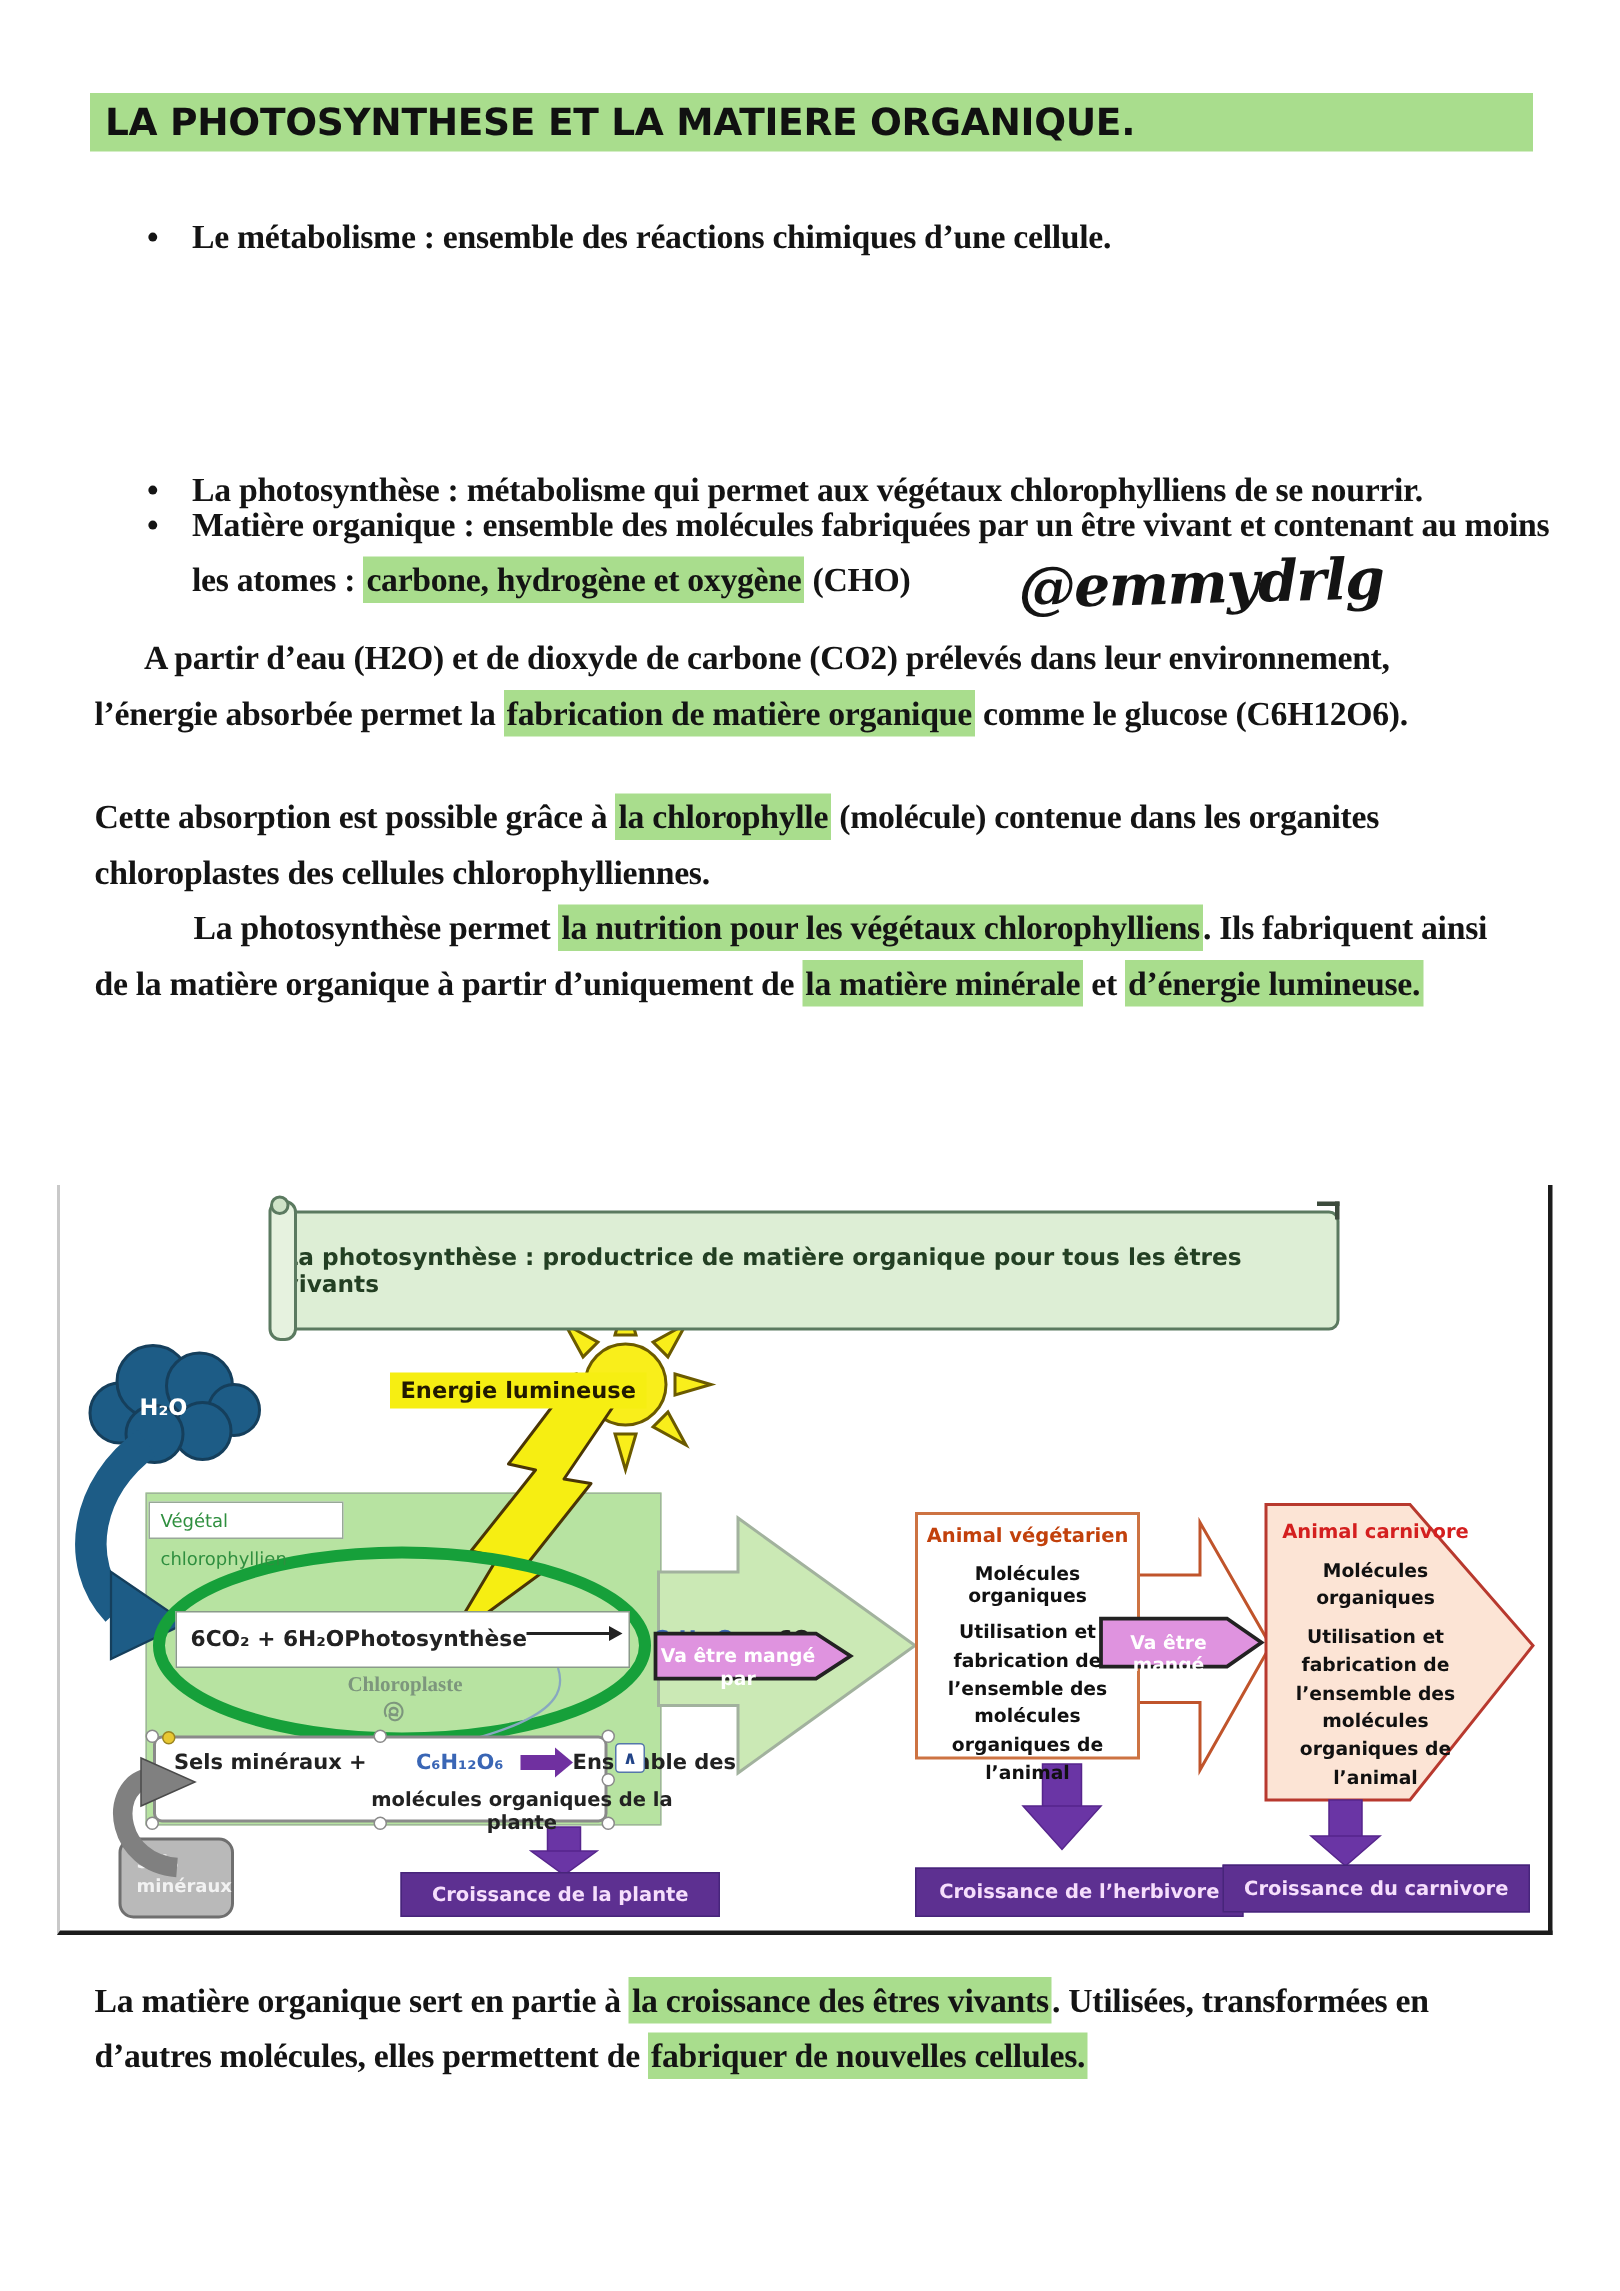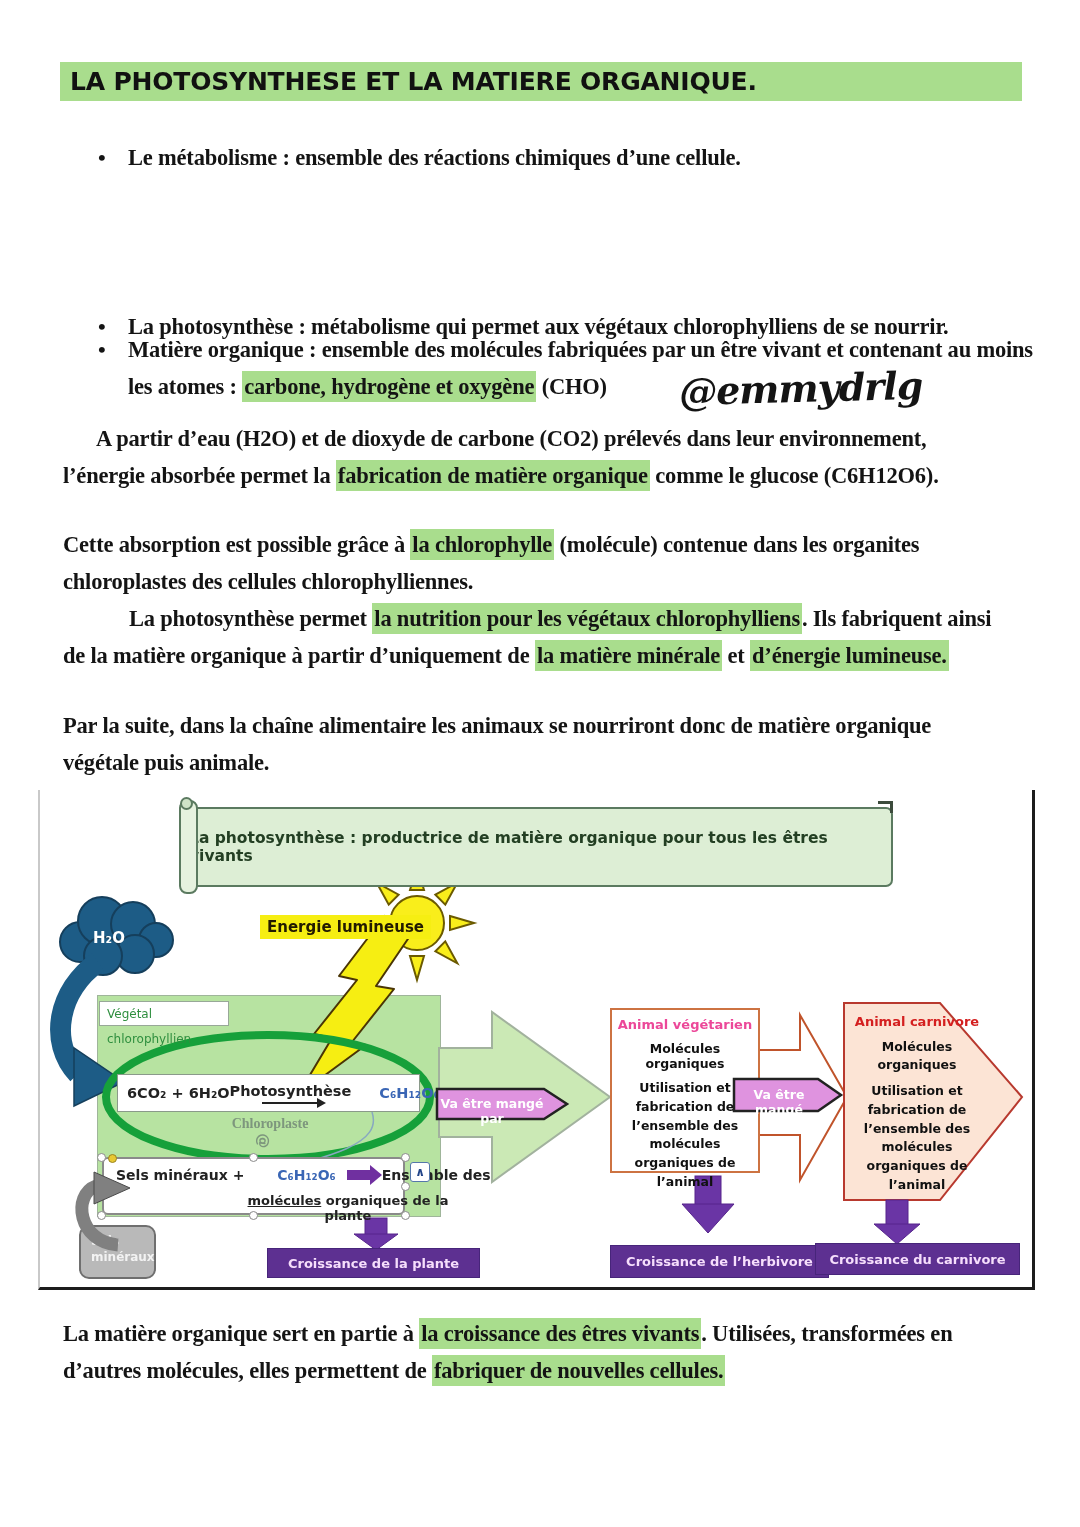--- a/index.html
+++ b/index.html
@@ -38,21 +38,21 @@
         border-right:3px solid #3c4b3c;z-index:4;}
   .green-box{left:57px;top:205px;width:342px;height:220px;background:#b7e3a1;border:1px solid #9fb59a;z-index:1;}
   .veg-label{left:59px;top:211px;width:130px;height:25px;background:#fff;border:1.5px solid #98a898;
         z-index:3;font-size:12px;font-weight:400;color:#2f8f3f;line-height:25px;padding-left:7px;box-sizing:border-box;}
   .cloud-label{left:28px;top:139px;width:82px;text-align:center;color:#fff;font-size:15px;font-weight:700;z-index:3;}
   .energy-label{left:220px;top:125px;background:#f6ee12;padding:3px 7px;font-size:15px;font-weight:700;
         color:#221a00;z-index:3;}
   .eq-box{left:77px;top:284px;width:303px;height:38px;background:#fff;border:1px solid #8a9a8a;z-index:3;
         display:flex;align-items:center;justify-content:space-between;padding:0 9px;box-sizing:border-box;}
   .eq-box .f{font-size:14.5px;font-weight:700;color:#222;white-space:nowrap;}
-  .eq-mid{display:flex;flex-direction:column;align-items:center;}
+  .eq-mid{display:flex;flex-direction:row;align-items:flex-start;}
   .rx-arrow{width:56px;height:2px;background:#222;position:relative;margin-top:3px;}
   .rx-arrow::after{content:"";position:absolute;right:-8px;top:-4px;border-left:9px solid #222;
         border-top:5px solid transparent;border-bottom:5px solid transparent;}
   .blue{color:#3a66b5;padding-left:28px;}
   .chloro{left:150px;top:326px;width:160px;text-align:center;font-size:14px;font-weight:700;color:#7d967d;z-index:3;font-family:Liberation Serif, serif;}
   .spiral{left:216px;top:342px;font-size:15px;font-weight:700;color:#7d967d;transform:rotate(95deg);z-index:3;}
   .sels-box{left:62px;top:367px;width:303px;height:58px;background:#fff;border:2px solid #8a8a8a;
         border-radius:6px;z-index:3;box-sizing:border-box;}
   .sels-l1{position:absolute;left:12px;top:8px;display:flex;align-items:center;gap:7px;
         font-size:14px;font-weight:700;color:#222;white-space:nowrap;}
@@ -70,21 +70,21 @@
   .grey-box{left:39px;top:435px;width:77px;height:54px;background:#b9b9b9;border:2px solid #6f6f6f;
         border-radius:10px;z-index:3;box-sizing:border-box;padding:6px 0 0 10px;
         font-size:12px;font-weight:700;color:#f2f2f2;line-height:16px;}
   .pbox{background:#5d3091;border:1px solid #47257a;z-index:3;display:flex;align-items:center;
         justify-content:center;color:#f6defc;font-size:13px;font-weight:700;box-sizing:border-box;}
   .growth-plant{left:227px;top:458px;width:213px;height:30px;}
   .growth-herb{left:570px;top:455px;width:219px;height:33px;}
   .growth-carn{left:775px;top:453px;width:205px;height:32px;}
   .herb-box{left:570px;top:218px;width:150px;height:165px;background:#fff;border:2px solid #cd7342;
         z-index:3;box-sizing:border-box;text-align:center;}
-  .herb-box .bt{margin-top:7px;font-size:13px;font-weight:700;color:#ec4899;}
+  .herb-box .bt{margin-top:7px;font-size:13px;font-weight:700;color:#c2410c;}
   .herb-box .l1{margin-top:9px;font-size:12.5px;font-weight:700;color:#111;}
   .herb-box .bd{margin:8px auto 0;width:140px;font-size:12.5px;font-weight:700;color:#111;line-height:1.5;}
   .carn-text{left:806px;top:224px;width:142px;z-index:3;text-align:center;}
   .carn-text .bt{font-size:13px;font-weight:700;color:#d41f1f;}
   .carn-text .l1{margin:9px auto 0;width:104px;font-size:12.5px;font-weight:700;color:#111;line-height:1.4;}
   .carn-text .bd{margin:9px auto 0;width:138px;font-size:12.5px;font-weight:700;color:#111;line-height:1.5;}
   .pink-label{position:absolute;z-index:5;text-align:center;color:#fff;font-size:12.5px;font-weight:700;}
 </style>
 </head>
 <body>
@@ -97,21 +97,20 @@
 
   <div class="txt bullet" style="left:98px;top:139px;width:890px;"><span class="lead">Le métabolisme :</span><span> ensemble des réactions chimiques d’une cellule.</span></div>
   <div class="txt bullet" style="left:98px;top:294px;width:910px;"><span class="lead">Matière organique :</span><span> ensemble des molécules fabriquées par un être vivant et contenant au moins les atomes : </span><span class="hl">carbone, hydrogène et oxygène</span><span> (CHO)</span></div>
   <div class="txt bullet" style="left:98px;top:197px;width:900px;"><span class="lead">La photosynthèse :</span><span> métabolisme qui permet aux végétaux chlorophylliens de se nourrir.</span></div>
 
   <div class="signature">@emmydrlg</div>
 
   <div class="txt" style="left:63px;top:420px;width:912px;text-indent:33px;"><span>A partir d’eau (H2O) et de dioxyde de carbone (CO2) prélevés dans leur environnement, l’énergie absorbée permet la </span><span class="hl">fabrication de matière organique</span><span> comme le glucose (C6H12O6).</span></div>
   <div class="txt" style="left:63px;top:526px;width:958px;"><span>Cette absorption est possible grâce à </span><span class="hl">la chlorophylle</span><span> (molécule) contenue dans les organites chloroplastes des cellules chlorophylliennes.</span></div>
   <div class="txt" style="left:63px;top:600px;width:930px;text-indent:66px;"><span>La photosynthèse permet </span><span class="hl">la nutrition pour les végétaux chlorophylliens</span><span>. Ils fabriquent ainsi de la matière organique à partir d’uniquement de </span><span class="hl">la matière minérale</span><span> et </span><span class="hl">d’énergie lumineuse.</span></div>
-  <div class="txt" style="left:63px;top:707px;width:890px;"><span>Par la suite, dans la chaîne alimentaire les animaux se nourriront donc de matière organique végétale puis animale.</span></div>
   <div class="txt" style="left:63px;top:1315px;width:930px;"><span>La matière organique sert en partie à </span><span class="hl">la croissance des êtres vivants</span><span>. Utilisées, transformées en d’autres molécules, elles permettent de </span><span class="hl">fabriquer de nouvelles cellules.</span></div>
 
   <div class="diagram">
 
     <div class="abs green-box z1"></div>
 
     <svg class="layer z2" viewBox="0 0 997 500">
 
       <g fill="#1d5c86" stroke="#153f5c" stroke-width="2">
         <circle cx="40" cy="152" r="20"></circle>
@@ -184,21 +183,21 @@
 
     <div class="abs chloro">Chloroplaste</div>
     <div class="abs spiral">@</div>
 
     <div class="abs sels-box">
       <div class="sels-l1">
         <span><span>Sels minéraux + </span><span class="blue">C₆H₁₂O₆</span></span>
         <span class="mini-arrow"></span>
         <span>Ensemble des</span>
       </div>
-      <div class="sels-l2"><span class="ul" style="text-decoration:underline;">molécules</span><span> organiques de la plante</span></div>
+      <div class="sels-l2"><span class="ul" style="">molécules</span><span> organiques de la plante</span></div>
     </div>
     <div class="handle" style="left:57px;top:363px;"></div>
     <div class="handle yellow" style="left:68px;top:364px;"></div>
     <div class="handle" style="left:209px;top:363px;"></div>
     <div class="handle" style="left:361px;top:363px;"></div>
     <div class="handle" style="left:57px;top:392px;"></div>
     <div class="handle" style="left:361px;top:392px;"></div>
     <div class="handle" style="left:57px;top:421px;"></div>
     <div class="handle" style="left:209px;top:421px;"></div>
     <div class="handle" style="left:361px;top:421px;"></div>

